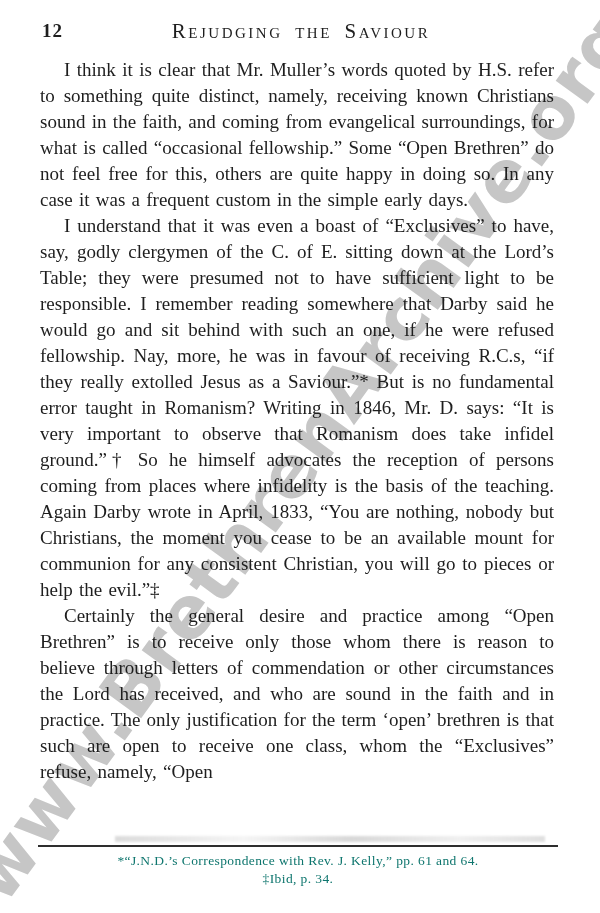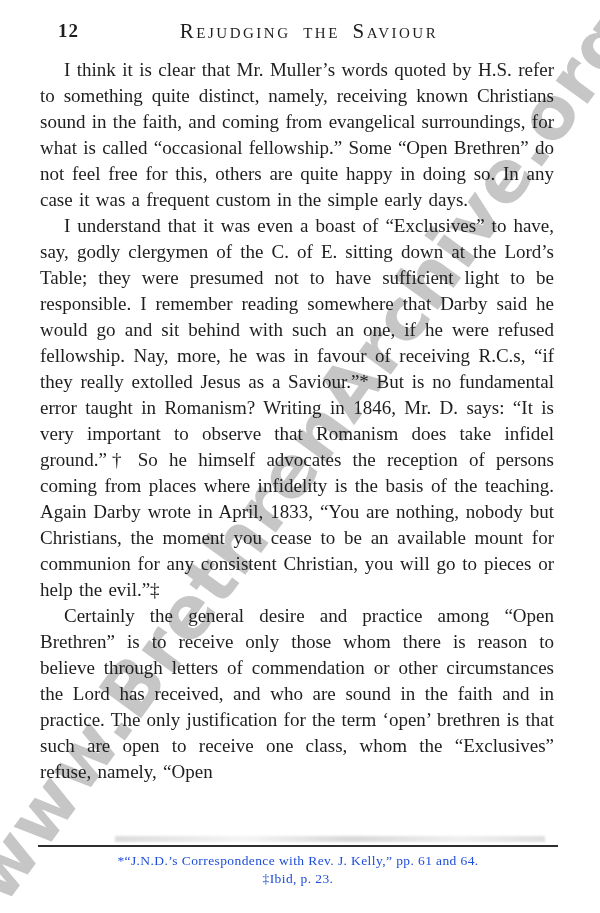--- a/index.html
+++ b/index.html
@@ -31,21 +31,20 @@
     z-index: 0;
     user-select: none;
   }
   .page-header {
     position: absolute;
     top: 19px;
     left: 42px;
     right: 40px;
     height: 28px;
     z-index: 1;
-    margin-left: 16px;
   }
   .page-number {
     position: absolute;
     left: 0;
     top: 1px;
     font-size: 19px;
     font-weight: 600;
     letter-spacing: 1px;
   }
   .running-title {
@@ -103,21 +102,21 @@
     z-index: 1;
   }
   .footnotes {
     position: absolute;
     top: 852px;
     left: 40px;
     width: 516px;
     z-index: 1;
     font-size: 13.5px;
     line-height: 18px;
-    color: #1d4ed8;
+    color: #0f766e;
     letter-spacing: 0.4px;
   }
   .footnote-line {
     display: flex;
     justify-content: center;
     gap: 48px;
     white-space: nowrap;
   }
 </style>
 </head>
@@ -140,17 +139,17 @@
 
   <div class="smudge"></div>
 
   <div class="footnote-separator"></div>
 
   <div class="footnotes">
     <div class="footnote-line">
       <span>*“J.N.D.’s Correspondence with Rev. J. Kelly,” pp. 61 and 64.</span>
     </div>
     <div class="footnote-line">
-      <span>‡Ibid, p. 23.</span>
+      <span>‡Ibid, p. 34.</span>
     </div>
   </div>
 
 </div>
 
 </body></html>

